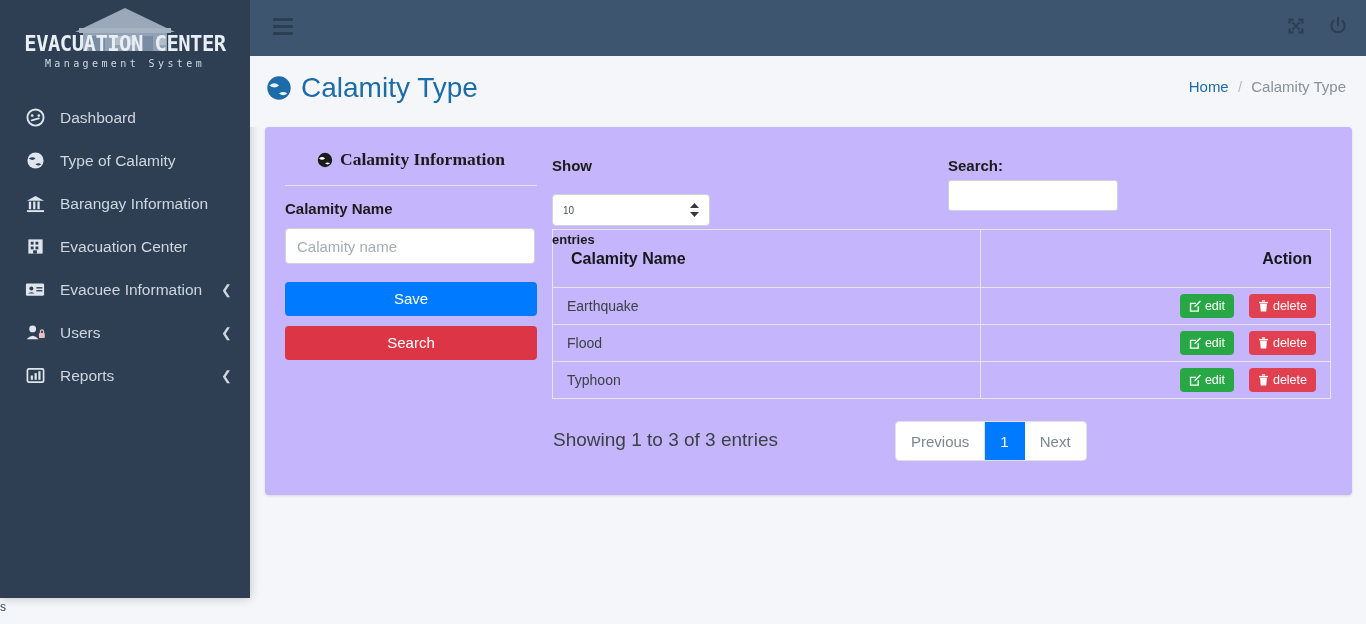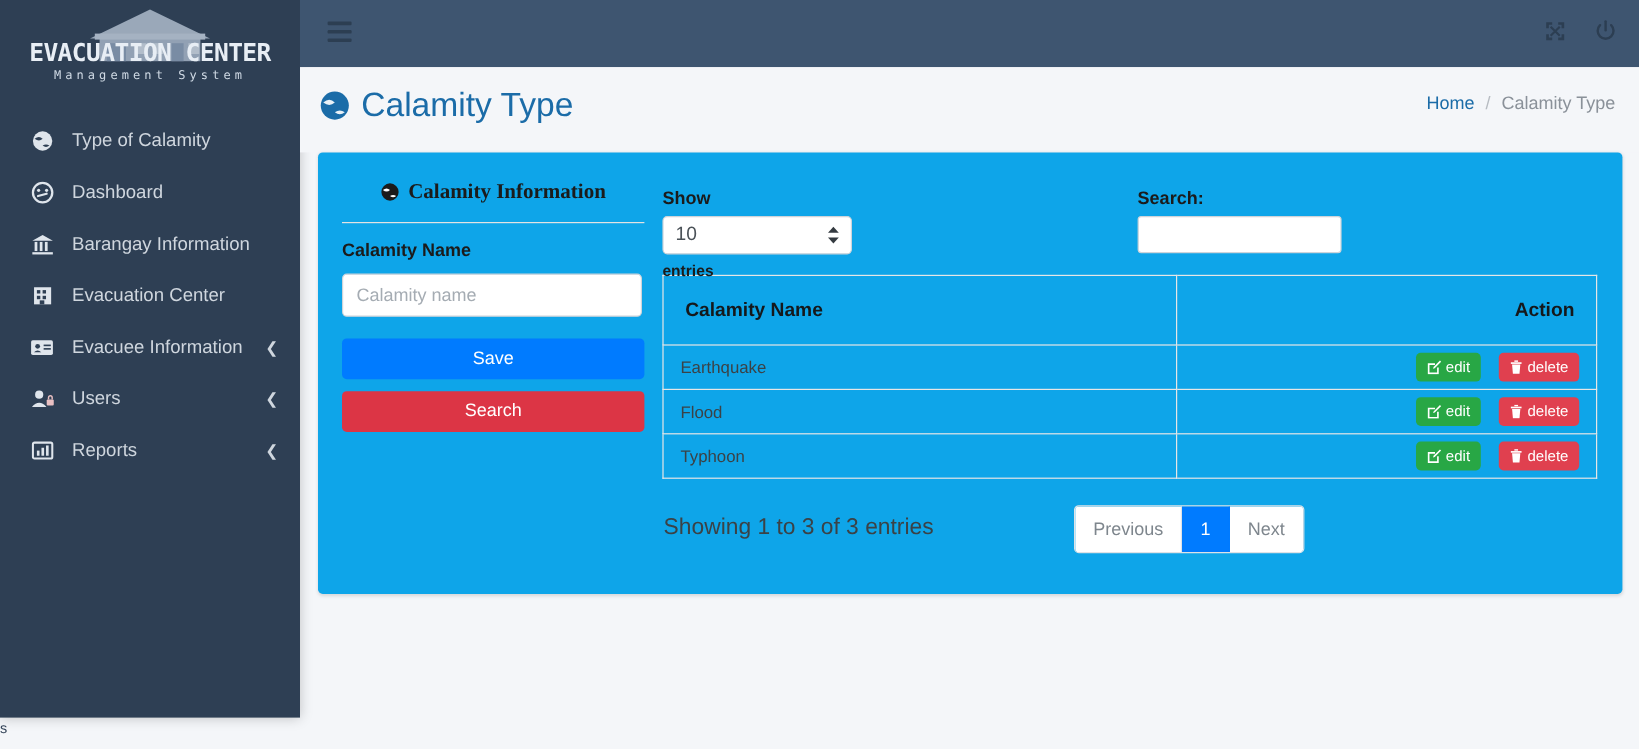--- a/index.html
+++ b/index.html
@@ -96,21 +96,21 @@
     position: absolute; right: 20px; top: 22px;
     font-size: 15px; color: #8a9199; white-space: nowrap;
   }
   .breadcrumb a { color: #1b6ca8; text-decoration: none; cursor: pointer; }
   .breadcrumb .sep { margin: 0 5px; color: #b7bcc2; }
 
   
   .card {
     position: absolute; left: 265px; top: 127px;
     width: 1087px; height: 368px;
-    background: #0ea5e9; border-radius: 4px;
+    background: #c4b5fd; border-radius: 4px;
     box-shadow: 0 1px 3px rgba(0,0,0,.13);
   }
 
   
   .form-col { position: absolute; left: 20px; top: 22px; width: 252px; }
   .form-head {
     display: flex; align-items: center; justify-content: center;
     font-family: "Liberation Serif", serif;
     font-size: 17.5px; font-weight: 700; color: #1b1b1b;
     padding-bottom: 15px;
@@ -135,25 +135,25 @@
   }
   .btn-save { background: #007bff; }
   .btn-cancel { background: #dc3545; }
 
   
   .table-col { position: absolute; left: 287px; top: 20px; width: 780px; }
   .ctrl-row { position: relative; height: 82px; }
   .show-wrap { position: absolute; left: 0; top: 10px; }
   .ctl-label { font-size: 15px; font-weight: 700; color: #1b1b1b; }
   .sel-box {
-    margin-top: 6px; position: relative;
+    margin-top: 20px; position: relative;
     width: 158px; height: 32px;
     border: 1px solid #ced4da; border-radius: 4px; background: #fff;
     display: flex; align-items: center; padding: 0 10px;
-    font-size: 16px; color: #4b5258; cursor: pointer;
+    font-size: 10px; color: #4b5258; cursor: pointer;
   }
   .sel-arrows {
     position: absolute; right: 9px; top: 50%; transform: translateY(-50%);
     display: flex; flex-direction: column; line-height: 0; color: #343a40;
   }
   .entries-lbl { margin-top: 6px; font-size: 13px; font-weight: 700; color: #1b1b1b; }
   .search-wrap { position: absolute; left: 396px; top: 10px; }
   .search-input {
     margin-top: 6px; width: 170px; height: 31px;
     border: 1px solid #ced4da; border-radius: 3px;
@@ -227,39 +227,39 @@
         <div class="brand-title">EVACUATION CENTER</div>
         <div class="brand-sub">Management System</div>
       </div>
     </div>
 
     <div class="nav">
 
       <div class="nav-item">
         <span class="ico">
           <svg width="19" height="19" viewBox="0 0 20 20">
-              <circle cx="10" cy="10" r="8.5" fill="#dfe5ec"></circle>
-              <path d="M3 8 q4 -3 7 0 q-3 3 -7 0z" fill="#2e3f54"></path>
-              <path d="M10 14 q3 -2 6 0 q-3 2.5 -6 0z" fill="#2e3f54"></path>
-            </svg>
-        </span>
-        <span class="nav-label">Type of Calamity</span>
-        <span class="nav-caret"></span>
-      </div>
-
-      <div class="nav-item">
-        <span class="ico">
-          <svg width="19" height="19" viewBox="0 0 20 20">
               <circle cx="10" cy="10" r="8.5" fill="none" stroke="#dfe5ec" stroke-width="2"></circle>
               <circle cx="6.5" cy="8" r="1.4" fill="#dfe5ec"></circle>
               <circle cx="13.5" cy="8" r="1.4" fill="#dfe5ec"></circle>
               <path d="M6 13 L13.5 11" stroke="#dfe5ec" stroke-width="2" stroke-linecap="round"></path>
             </svg>
         </span>
         <span class="nav-label">Dashboard</span>
+        <span class="nav-caret"></span>
+      </div>
+
+      <div class="nav-item">
+        <span class="ico">
+          <svg width="19" height="19" viewBox="0 0 20 20">
+              <circle cx="10" cy="10" r="8.5" fill="#dfe5ec"></circle>
+              <path d="M3 8 q4 -3 7 0 q-3 3 -7 0z" fill="#2e3f54"></path>
+              <path d="M10 14 q3 -2 6 0 q-3 2.5 -6 0z" fill="#2e3f54"></path>
+            </svg>
+        </span>
+        <span class="nav-label">Type of Calamity</span>
         <span class="nav-caret"></span>
       </div>
 
       <div class="nav-item">
         <span class="ico">
           <svg width="19" height="19" viewBox="0 0 20 20">
               <polygon points="10,2 19,7 1,7" fill="#dfe5ec"></polygon>
               <rect x="3" y="8" width="2.4" height="8" fill="#dfe5ec"></rect>
               <rect x="7.5" y="8" width="2.4" height="8" fill="#dfe5ec"></rect>
               <rect x="12" y="8" width="2.4" height="8" fill="#dfe5ec"></rect>

